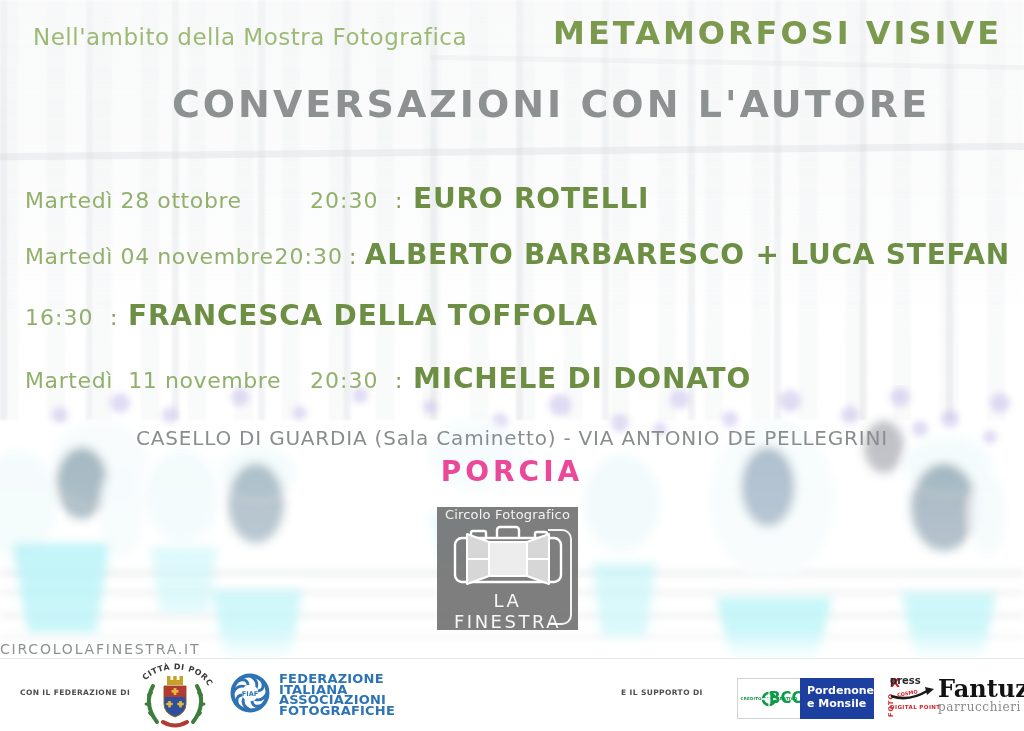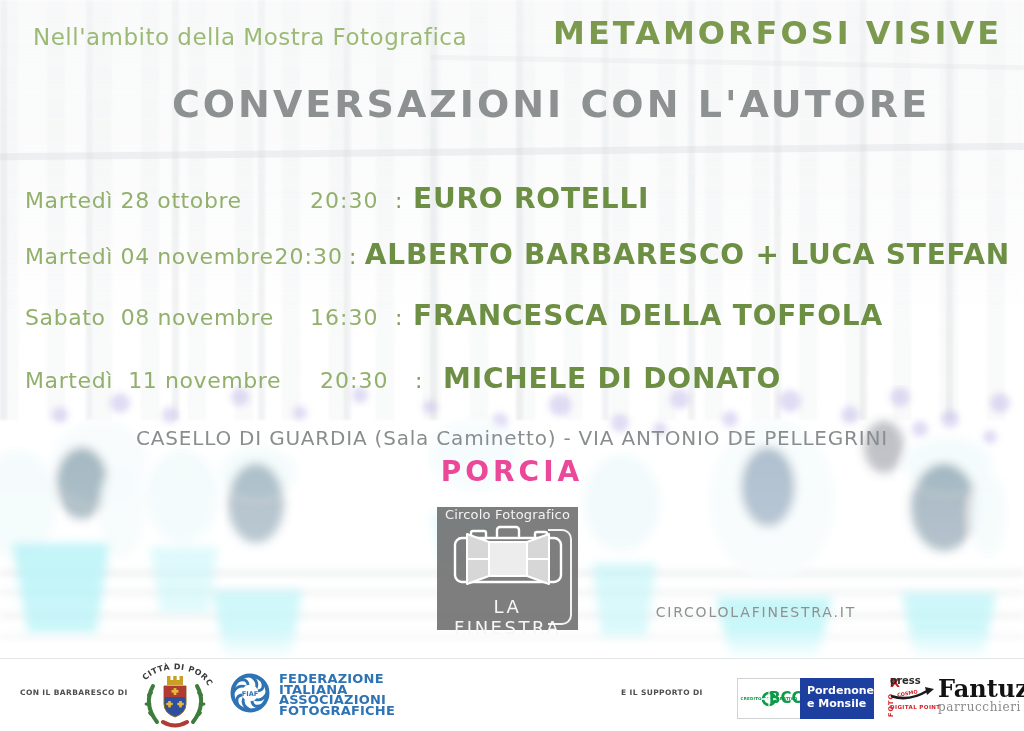--- a/index.html
+++ b/index.html
@@ -25,34 +25,34 @@
       rgba(255,255,255,.55) 0%, rgba(255,255,255,.30) 30%,
       rgba(255,255,255,.28) 58%, rgba(255,255,255,.45) 86%,
       rgba(255,255,255,.95) 90%, #ffffff 91%);
   }
   
   .fg{position:absolute;z-index:2;}
   .pretitle{left:33px;top:24px;font-size:23px;letter-spacing:.5px;color:#9cba74;}
   .exhibition{right:22px;top:14px;font-size:32px;font-weight:bold;letter-spacing:3px;color:#7c9a4d;}
   .main-title{left:0;top:82px;width:1014px;text-align:center;font-size:38px;font-weight:bold;letter-spacing:3px;color:#8e9192;margin-left:44px;}
   .schedule-row{left:25px;width:985px;display:flex;align-items:baseline;}
-  .row-0{top:182px;} .row-1{top:238px;} .row-2{top:299px;} .row-3{top:362px;gap:10px;}
+  .row-0{top:182px;} .row-1{top:238px;} .row-2{top:299px;} .row-3{top:362px;}
   .sch-date{width:285px;font-size:22px;letter-spacing:.6px;color:#92b06c;white-space:pre;}
   .sch-time{width:85px;font-size:22px;letter-spacing:1px;color:#92b06c;}
   .sch-colon{width:18px;font-size:22px;color:#7f9c55;}
   .sch-name{font-size:28px;font-weight:bold;letter-spacing:.8px;color:#6d8f43;white-space:pre;}
   .venue-line{left:0;top:426px;width:1024px;text-align:center;font-size:20px;letter-spacing:.8px;color:#8a8d8e;}
   .venue-city{left:0;top:455px;width:1024px;text-align:center;font-size:28px;font-weight:bold;letter-spacing:4px;color:#ec4899;}
   
   .club-logo{left:437px;top:507px;width:141px;height:123px;background:rgba(103,103,103,.85);text-align:center;}
   .club-logo .bracket{position:absolute;right:6px;top:22px;width:22px;height:92px;border:2px solid rgba(255,255,255,.9);border-left:none;border-radius:0 10px 10px 0;}
   .club-top{font-size:13px;color:#f4f4f4;letter-spacing:.2px;}
-  .club-bottom{font-size:18px;color:#f6f6f6;letter-spacing:2.5px;margin-top:6px;}
+  .club-bottom{font-size:18px;color:#f6f6f6;letter-spacing:2.5px;margin-top:0;}
   .club-cam{margin-top:2px;}
-  .website{left:0;top:604px;width:856px;text-align:right;font-size:14px;letter-spacing:1.8px;color:#8e9192;font-weight:500;}
+  .website{left:0;top:641px;width:856px;text-align:left;font-size:14px;letter-spacing:1.8px;color:#8e9192;font-weight:500;}
   
   .footer{position:absolute;left:0;top:658px;width:1024px;height:73px;background:#ffffff;border-top:1px solid #e3e7e8;z-index:3;}
   .footer *{position:absolute;}
   .patronage-label{left:20px;top:29px;font-size:7.5px;font-weight:600;letter-spacing:.4px;color:#4d4d4d;}
   .support-label{left:621px;top:29px;font-size:7.5px;font-weight:600;letter-spacing:.4px;color:#4d4d4d;}
   .crest{left:135px;top:1px;}
   .fiaf{left:229px;top:13px;display:flex;position:absolute;}
   .fiaf-text{left:50px;top:2px;font-size:13px;line-height:10.5px;font-weight:600;letter-spacing:.2px;color:#2e74b5;white-space:nowrap;}
   .fiaf-text span{display:block;position:static;}
   .bcc{left:737px;top:19px;width:137px;height:41px;display:flex;position:absolute;}
@@ -154,21 +154,20 @@
     <span class="sch-colon">:</span>
     <span class="sch-name">EURO ROTELLI</span>
   </div>
   <div class="fg schedule-row row-1">
     <span class="sch-date">Martedì 04 novembre</span>
     <span class="sch-time">20:30</span>
     <span class="sch-colon">:</span>
     <span class="sch-name">ALBERTO BARBARESCO + LUCA STEFAN</span>
   </div>
   <div class="fg schedule-row row-2">
-    <span class="sch-date">Sabato  08 novembre</span>
     <span class="sch-time">16:30</span>
     <span class="sch-colon">:</span>
     <span class="sch-name">FRANCESCA DELLA TOFFOLA</span>
   </div>
   <div class="fg schedule-row row-3">
     <span class="sch-date">Martedì  11 novembre</span>
     <span class="sch-time">20:30</span>
     <span class="sch-colon">:</span>
     <span class="sch-name">MICHELE DI DONATO</span>
   </div>
@@ -195,21 +194,21 @@
         <line x1="18" y1="35" x2="40" y2="35"></line>
         <line x1="78" y1="35" x2="100" y2="35"></line>
       </g>
     </svg>
     <div class="club-bottom">LA FINESTRA</div>
   </div>
 
   <div class="fg website">CIRCOLOLAFINESTRA.IT</div>
 
   <div class="footer">
-    <span class="patronage-label">CON IL BARBARESCO DI</span>
+    <span class="patronage-label">CON IL FEDERAZIONE DI</span>
 
     <svg class="crest" width="80" height="70" viewBox="0 0 80 70" xmlns="http://www.w3.org/2000/svg">
       <defs>
           <path id="crestArc" d="M8,24 A34,22 0 0 1 72,24" fill="none"></path>
         </defs>
       <text font-size="8" fill="#3a3a3a" font-weight="bold" letter-spacing=".5">
         <textPath href="#crestArc" xlink:href="#crestArc" startOffset="4">CITTÀ DI PORCIA</textPath>
       </text>
       <path d="M18,26 Q8,44 22,62" stroke="#3d7d3c" stroke-width="4" fill="none" stroke-linecap="round"></path>
       <path d="M62,26 Q72,44 58,62" stroke="#3d7d3c" stroke-width="4" fill="none" stroke-linecap="round"></path>

